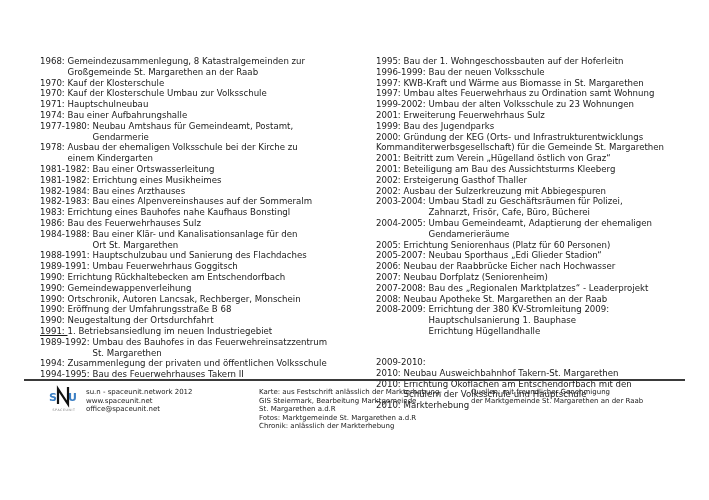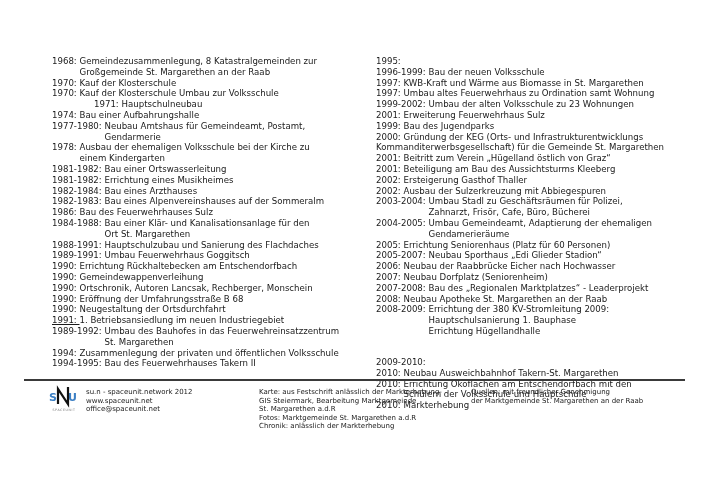--- a/index.html
+++ b/index.html
@@ -1,19 +1,19 @@
 <!DOCTYPE html>
 <html><head>
   <meta charset="utf-8">
   <style>
     html, body { margin: 0; padding: 0; background: #ffffff; }
     body { width: 709px; height: 500px; position: relative; overflow: hidden;
            font-family: "DejaVu Sans", sans-serif; color: #1a1a1a; }
     .col { position: absolute; top: 56px; font-size: 8.6px; line-height: 10.8px; }
-    .col-left { left: 52px; width: 318px; }
+    .col-left { left: 40px; width: 318px; }
     .col-right { left: 376px; width: 326px; }
     .entry { display: flex; white-space: nowrap; }
     .entry .yr { flex: 0 0 auto; }
     .entry .txt { white-space: pre-line; }
     .entry.plain { display: block; white-space: pre-line; }
     .divider { position: absolute; left: 24px; top: 379px; width: 661px; height: 2px; background: #3a3a3a; }
     .footer-block { position: absolute; top: 388px; font-size: 7px; line-height: 8.6px; color: #222; white-space: pre-line; }
     .f-credits { left: 86px; }
     .f-karte { left: 259px; }
     .f-quellen { left: 471px; }
@@ -30,21 +30,21 @@
     </div>
     <div class="entry">
       <span class="yr" style="white-space: pre;">1970: </span>
       <span class="txt">Kauf der Klosterschule</span>
     </div>
     <div class="entry">
       <span class="yr" style="white-space: pre;">1970: </span>
       <span class="txt">Kauf der Klosterschule Umbau zur Volksschule</span>
     </div>
     <div class="entry">
-      <span class="yr" style="white-space: pre; margin-left: 42px;">1971: </span>
+      <span class="yr" style="white-space: pre;">1971: </span>
       <span class="txt">Hauptschulneubau</span>
     </div>
     <div class="entry">
       <span class="yr" style="white-space: pre;">1974: </span>
       <span class="txt">Bau einer Aufbahrungshalle</span>
     </div>
     <div class="entry">
       <span class="yr" style="white-space: pre;">1977-1980: </span>
       <span class="txt">Neubau Amtshaus für Gemeindeamt, Postamt,
 Gendarmerie</span>
@@ -64,20 +64,24 @@
     </div>
     <div class="entry">
       <span class="yr" style="white-space: pre;">1982-1984: </span>
       <span class="txt">Bau eines Arzthauses</span>
     </div>
     <div class="entry">
       <span class="yr" style="white-space: pre;">1982-1983: </span>
       <span class="txt">Bau eines Alpenvereinshauses auf der Sommeralm</span>
     </div>
     <div class="entry">
+      <span class="yr" style="white-space: pre;">1983: </span>
+      <span class="txt">Errichtung eines Bauhofes nahe Kaufhaus Bonstingl</span>
+    </div>
+    <div class="entry">
       <span class="yr" style="white-space: pre;">1986: </span>
       <span class="txt">Bau des Feuerwehrhauses Sulz</span>
     </div>
     <div class="entry">
       <span class="yr" style="white-space: pre;">1984-1988: </span>
       <span class="txt">Bau einer Klär- und Kanalisationsanlage für den
 Ort St. Margarethen</span>
     </div>
     <div class="entry">
       <span class="yr" style="white-space: pre;">1988-1991: </span>
@@ -121,20 +125,21 @@
       <span class="txt">Zusammenlegung der privaten und öffentlichen Volksschule</span>
     </div>
     <div class="entry">
       <span class="yr" style="white-space: pre;">1994-1995: </span>
       <span class="txt">Bau des Feuerwehrhauses Takern II</span>
     </div>
   </div>
 <div class="col col-right" id="col-right">
     <div class="entry">
       <span class="yr" style="white-space: pre;">1995: </span>
+      <span class="txt">Bau der 1. Wohngeschossbauten auf der Hoferleitn</span>
     </div>
     <div class="entry">
       <span class="yr" style="white-space: pre;">1996-1999: </span>
       <span class="txt">Bau der neuen Volksschule</span>
     </div>
     <div class="entry">
       <span class="yr" style="white-space: pre;">1997: </span>
       <span class="txt">KWB-Kraft und Wärme aus Biomasse in St. Margarethen</span>
     </div>
     <div class="entry">

